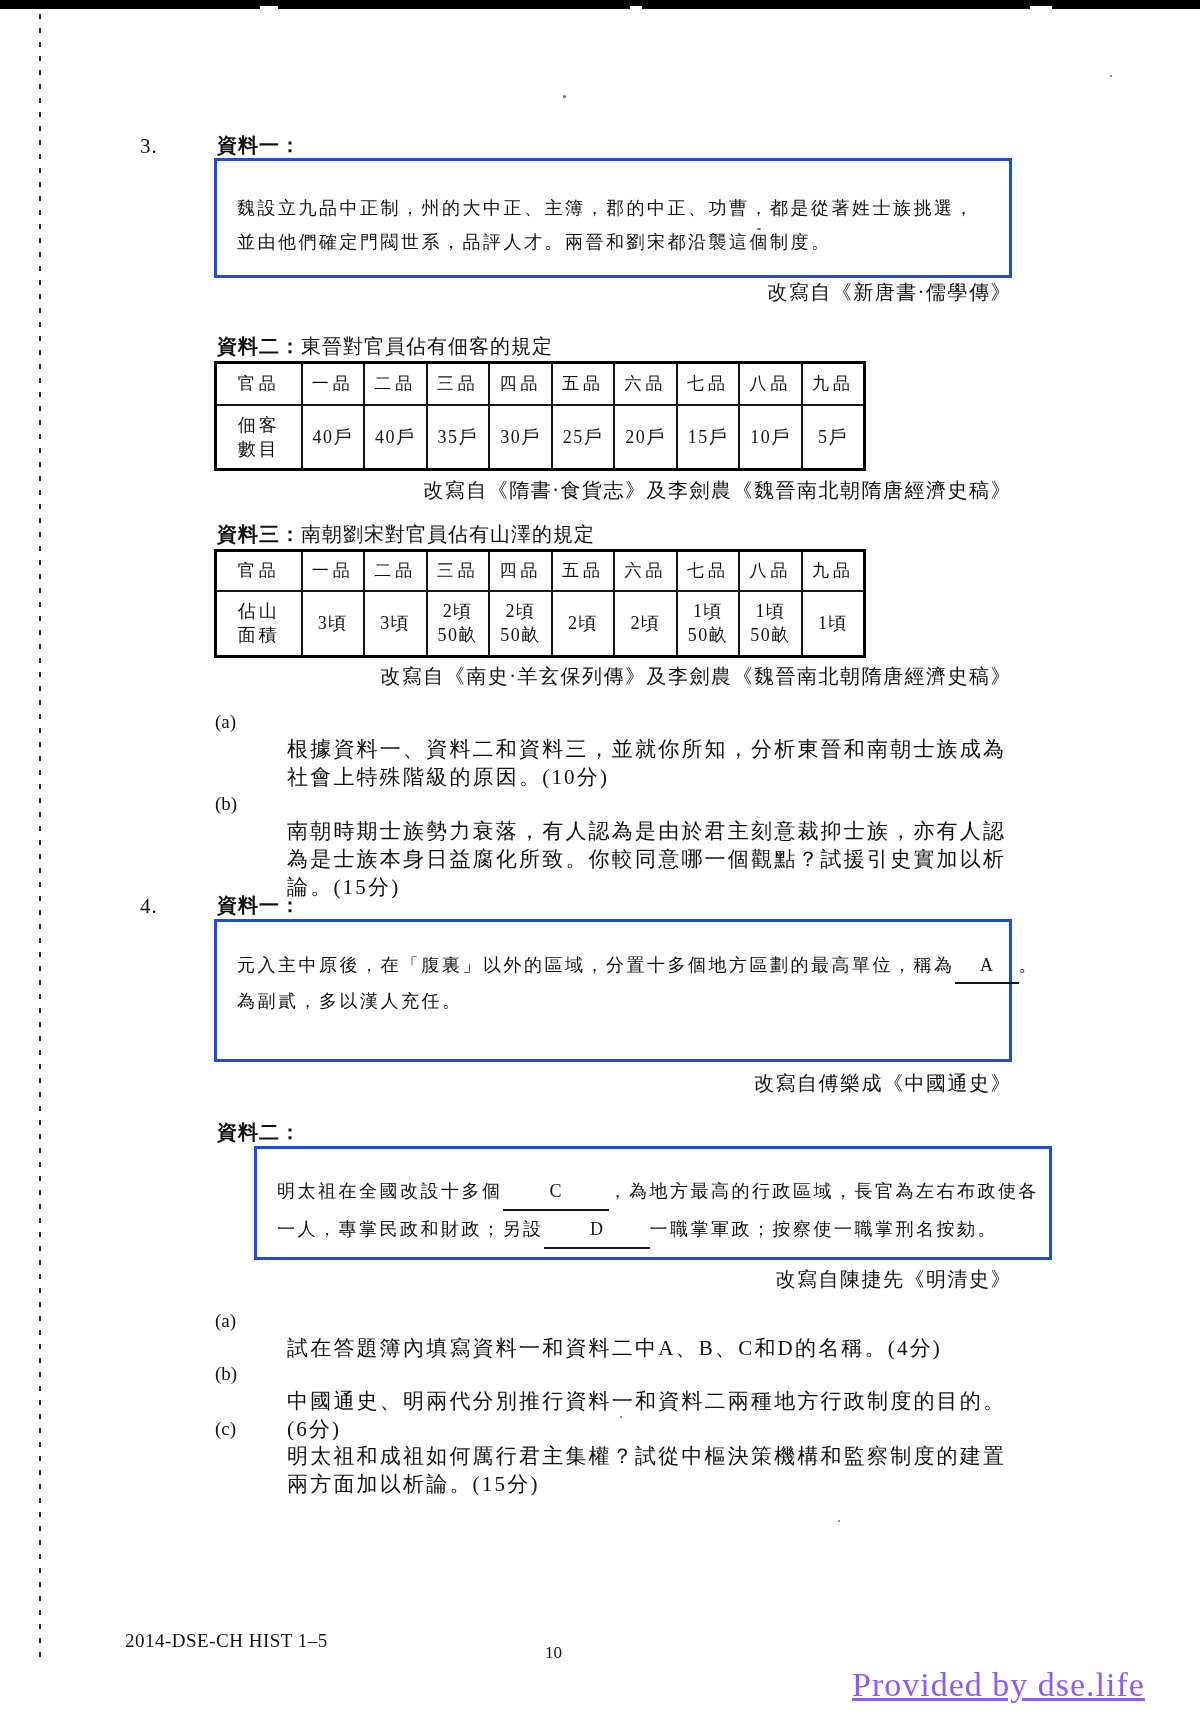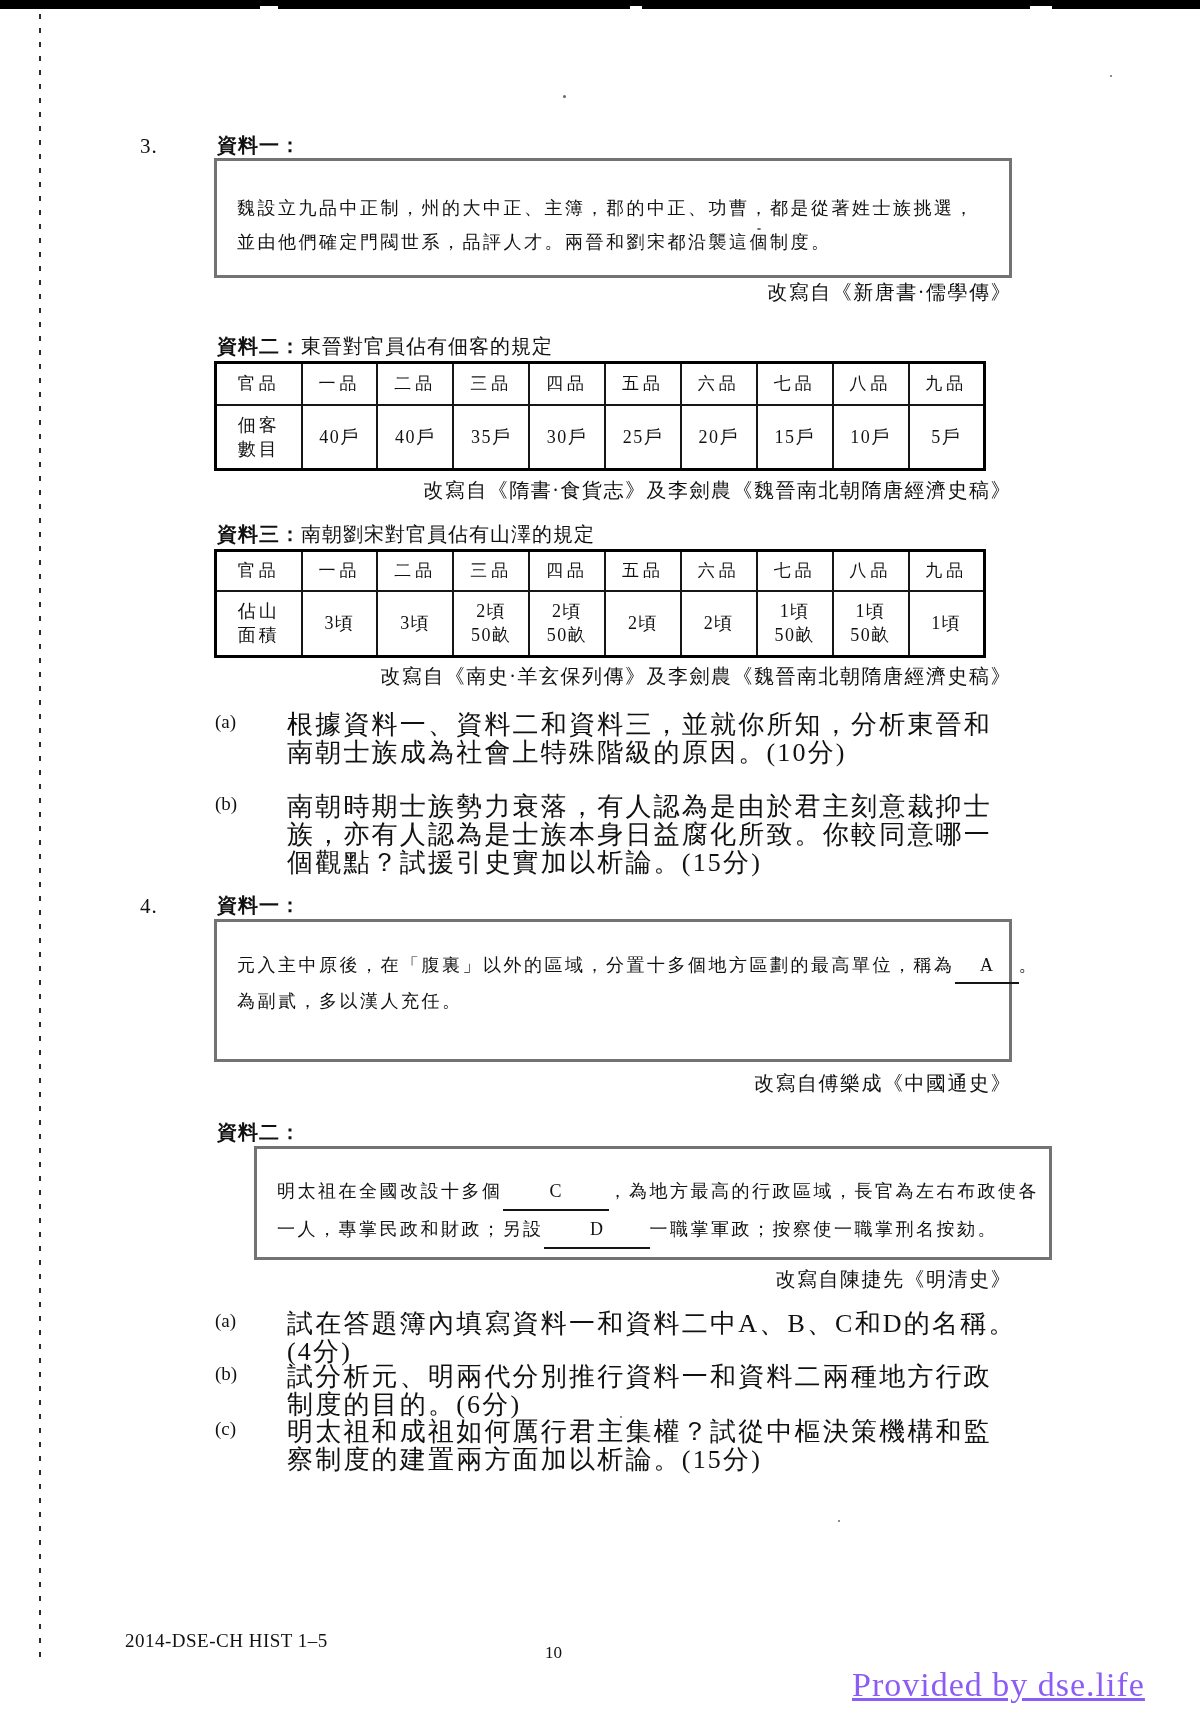--- a/index.html
+++ b/index.html
@@ -13,48 +13,48 @@
   .edge-dash{
     position:absolute;left:39px;top:14px;width:2px;height:1646px;
     background-image:repeating-linear-gradient(to bottom,#2b2b2b 0 5px,transparent 5px 14px);
   }
   .speck{position:absolute;background:#666;border-radius:50%;}
   .qnum{position:absolute;left:140px;font-size:21px;letter-spacing:1px;}
   .srclabel{position:absolute;left:217px;font-size:20px;font-weight:bold;letter-spacing:1px;}
   .srcheader{position:absolute;left:217px;font-size:20px;letter-spacing:1px;}
   .srcheader b{font-weight:bold;}
   .srcbox{
-    position:absolute;left:214px;width:798px;border:3px solid #737373;
+    position:absolute;left:214px;width:798px;border:3px solid #1d4ed8;
     box-sizing:border-box;padding:0 22px 0 20px;
   }
   .boxline{white-space:nowrap;font-size:18px;letter-spacing:2.5px;line-height:34px;}
   .blank{
     display:inline-block;border-bottom:2px solid #151515;text-align:center;
     font-family:"Liberation Serif",serif;letter-spacing:0;padding:0 8px;
   }
   .blank.a{min-width:48px;}
   .blank.w{min-width:90px;}
   .attr{
     position:absolute;left:214px;width:798px;text-align:right;
     font-size:20px;letter-spacing:1.5px;
   }
   .tbl{
     position:absolute;left:214px;border-collapse:collapse;table-layout:fixed;
-    width:772px;border:3px solid #000;
+    width:652px;border:3px solid #000;
   }
   .tbl td{
     border:2px solid #161616;text-align:center;vertical-align:middle;
     white-space:pre-line;font-size:18px;letter-spacing:1.5px;line-height:24px;
   }
   .tbl tr.hdr td{font-size:17px;letter-spacing:4px;}
   .tbl td.lbl{letter-spacing:3px;}
   .part-label{position:absolute;left:215px;font-size:19px;}
   .part-text{
-    position:absolute;left:287px;width:730px;font-size:26px;
-    letter-spacing:2.2px;line-height:28px;
+    position:absolute;left:287px;width:730px;font-size:21px;
+    letter-spacing:2.2px;line-height:28px;margin-top:24px;
   }
   .footer-left{position:absolute;left:125px;top:1630px;font-size:19px;letter-spacing:0.5px;}
   .page-num{position:absolute;left:545px;top:1643px;font-size:17px;}
   .watermark{
     position:absolute;left:852px;top:1666px;font-size:34px;color:#8b5cf6;
     text-decoration:underline;letter-spacing:1px;
   }
 </style>
 </head>
 <body>
@@ -207,21 +207,21 @@
     <div class="boxline" style="line-height:36px;">
       <span>一人，專掌民政和財政；另設</span><span class="blank w">D</span><span>一職掌軍政；按察使一職掌刑名按劾。</span>
     </div>
   </div>
   <div class="attr" style="top:1266px;">改寫自陳捷先《明清史》</div>
 
   <div class="part-label" style="top:1310px;">(a)</div>
   <div class="part-text" style="top:1310px;">試在答題簿內填寫資料一和資料二中A、B、C和D的名稱。(4分)</div>
 
   <div class="part-label" style="top:1363px;">(b)</div>
-  <div class="part-text" style="top:1363px;">試分析元、明兩代分別推行資料一和資料二兩種地方行政制度的目的。(6分)</div>
+  <div class="part-text" style="top:1363px;">中國通史、明兩代分別推行資料一和資料二兩種地方行政制度的目的。(6分)</div>
 
   <div class="part-label" style="top:1418px;">(c)</div>
   <div class="part-text" style="top:1418px;">明太祖和成祖如何厲行君主集權？試從中樞決策機構和監察制度的建置兩方面加以析論。(15分)</div>
 
   <div class="footer-left">2014-DSE-CH HIST 1–5</div>
   <div class="page-num">10</div>
   <div class="watermark">Provided by dse.life</div>
 
 </div>
 

